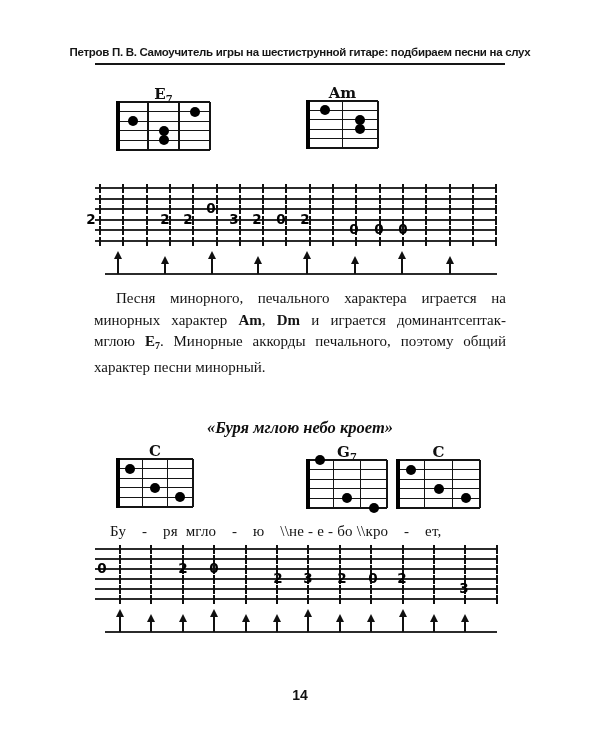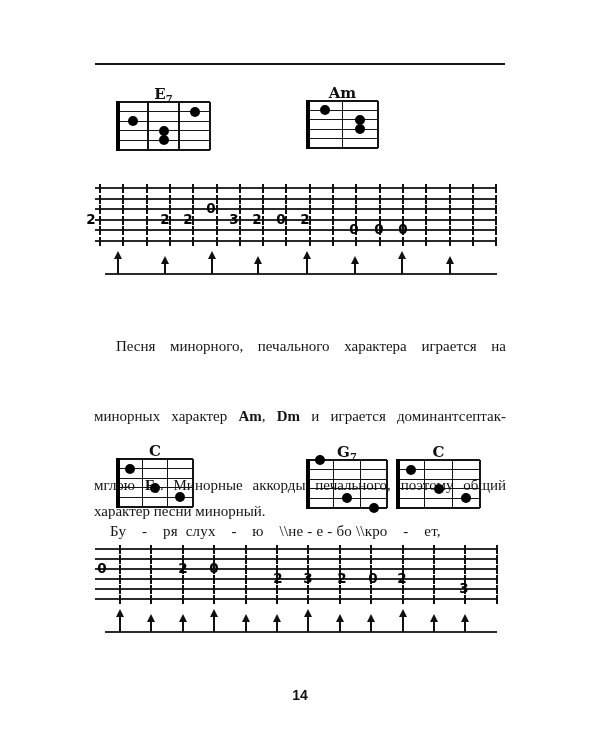--- a/index.html
+++ b/index.html
@@ -31,39 +31,40 @@
   .tick{position:absolute;background:#111;}
   .tabnum{position:absolute;transform:translate(-50%,-54%);
     font-family:"DejaVu Sans","Liberation Sans",sans-serif;font-weight:700;font-size:13.5px;color:#000;}
   .stem{position:absolute;background:#111;}
   .ahead{position:absolute;width:0;height:0;border-left:4.5px solid transparent;
     border-right:4.5px solid transparent;border-bottom:8px solid #101010;}
 
   
   .para{position:absolute;left:94px;top:288px;width:412px;font-size:15px;color:#141414;}
   .pline{line-height:21.6px;}
-  .j{text-align:justify;text-align-last:justify;margin-top:48px;}
+  .j{text-align:justify;text-align-last:justify;}
   .ind{text-indent:22px;}
   .para b{font-weight:700;}
   .para sub{font-size:10px;vertical-align:-3px;font-weight:700;}
 
   
   .section-heading{position:absolute;top:381px;left:0;width:600px;text-align:center;
     font-family:"Liberation Sans",sans-serif;font-weight:700;font-size:17px;letter-spacing:-0.2px;}
   .song-title{position:absolute;top:418px;left:0;width:600px;text-align:center;
     font-family:"Liberation Serif",serif;font-weight:700;font-style:italic;font-size:16.5px;}
 
   .pagenum{position:absolute;top:687px;left:0;width:600px;text-align:center;
     font-family:"Liberation Sans",sans-serif;font-weight:700;font-size:14px;}
 </style>
 </head>
 <body>
 
 <div class="page">
 
+  <div class="running-head">Петров П. В. Самоучитель игры на шестиструнной гитаре: подбираем песни на слух</div>
   <div class="head-rule"></div>
 
   <div id="chords-layer">
       <div class="chord" style="left: 117px; top: 102px; width: 93px; height: 48px;">
         <div class="chord-label"><span class="">E</span><sub class="">7</sub></div>
         <div class="hline" style="left: 0px; top: -0.7px; width: 93px; height: 1.4px;"></div>
         <div class="hline" style="left: 0px; top: 8.9px; width: 93px; height: 1.4px;"></div>
         <div class="hline" style="left: 0px; top: 18.5px; width: 93px; height: 1.4px;"></div>
         <div class="hline" style="left: 0px; top: 28.1px; width: 93px; height: 1.4px;"></div>
         <div class="hline" style="left: 0px; top: 37.7px; width: 93px; height: 1.4px;"></div>
@@ -410,18 +411,19 @@
       </div>
     </div>
 
   <div class="para">
     <div class="pline j ind"><span>Песня минорного, печального характера играется на</span></div>
     <div class="pline j"><span>минорных характер </span><b>Am</b><span>, </span><b>Dm</b><span> и играется доминантсептак-</span></div>
     <div class="pline j"><span>мглою </span><b>E</b><sub>7</sub><span>. Минорные аккорды печального, поэтому общий</span></div>
     <div class="pline"><span>характер песни минорный.</span></div>
   </div>
 
-
-  <div class="lyrics" style="left:110px;top:523px;">Бу    -    ря  слух    -    ю    \\не - е - бо \\кро    -    ет,</div>
+  <div class="song-title">«Буря мглою небо кроет»</div>
+
+  <div class="lyrics" style="left:110px;top:523px;">Бу    -    ря  мгло    -    ю    \\не - е - бо \\кро    -    ет,</div>
 
   <div class="pagenum">14</div>
 
 </div>
 
 </body></html>

